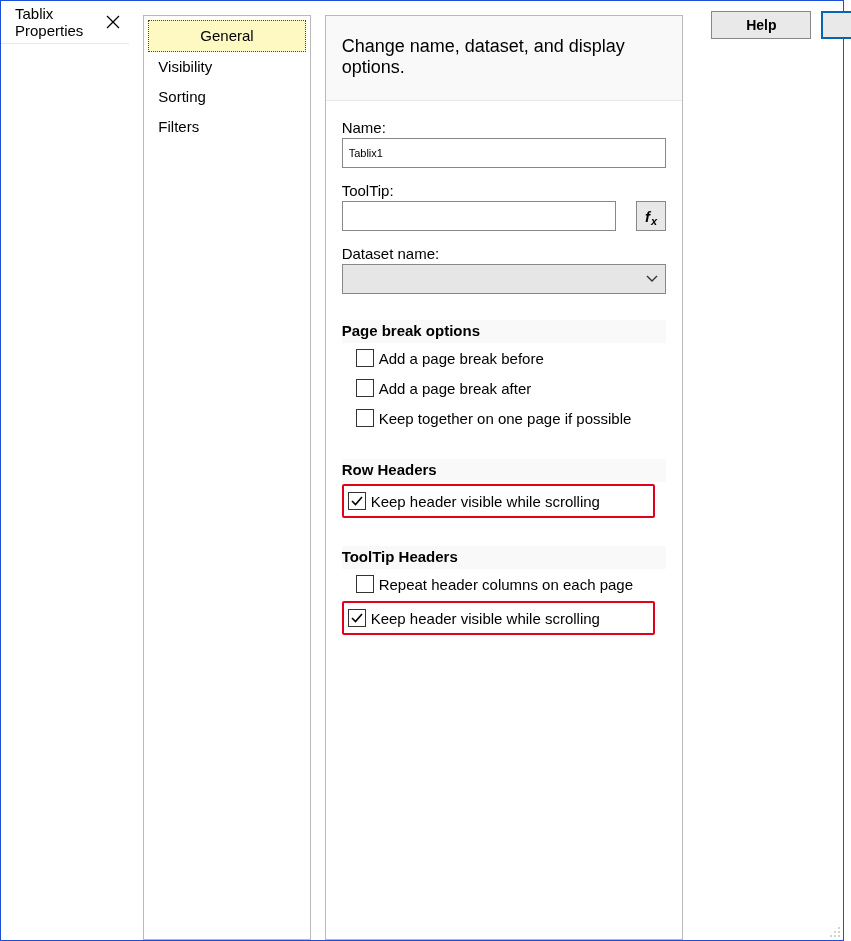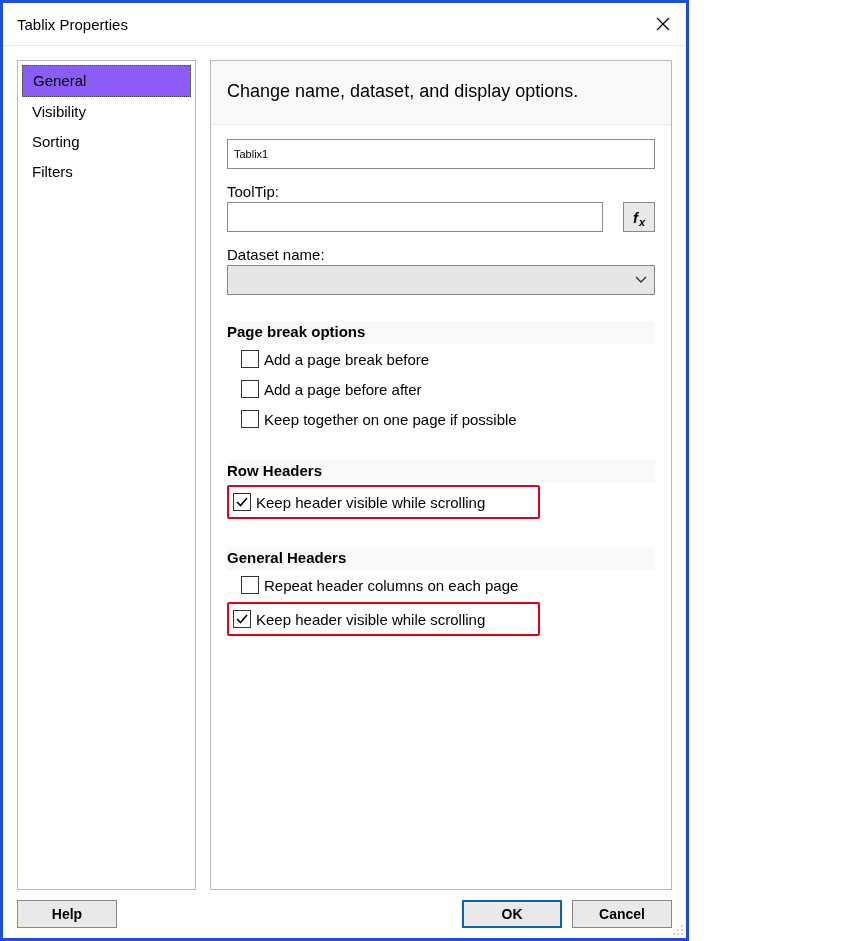--- a/index.html
+++ b/index.html
@@ -4,26 +4,26 @@
 <style>
   html, body {
     margin: 0;
     padding: 0;
     font-family: "Segoe UI", Tahoma, sans-serif;
     font-size: 15px;
     color: #000;
     background: #fff;
   }
   .window {
-    width: 689px;
+    width: 844px;
     height: 941px;
     box-sizing: border-box;
     display: flex;
-    flex-direction: column;
-    border: 3px solid #1d4ed8;
+    flex-direction: row;
+    border: 1px solid #1d4ed8;
     position: relative;
   }
   .titlebar {
     height: 42px;
     display: flex;
     align-items: center;
     justify-content: space-between;
     padding: 0 0 0 14px;
     border-bottom: 1px solid #e8e8e8;
   }
@@ -52,21 +52,22 @@
     box-sizing: border-box;
     padding: 4px 4px;
   }
   .nav-item {
     padding: 6px 10px 7px 10px;
     font-size: 15px;
     cursor: default;
   }
   .nav-item.selected {
     border: 1px dotted #444;
-    background: #8b5cf6;
+    background: #fef9c3;
+    text-align: center;
   }
   .main {
     flex: 1 1 auto;
     border: 1px solid #b9b9b9;
     box-sizing: border-box;
     display: flex;
     flex-direction: column;
     min-width: 0;
   }
   .main-header {
@@ -246,20 +247,21 @@
       <div class="nav-item">Visibility</div>
       <div class="nav-item">Sorting</div>
       <div class="nav-item">Filters</div>
     </div>
 
     <div class="main">
       <div class="main-header">Change name, dataset, and display options.</div>
 
       <div class="main-body">
 
+        <div class="field-label">Name:</div>
         <input type="text" class="text-input" value="Tablix1" style="">
 
         <div style="height:10px"></div>
 
         <div class="field-label">ToolTip:</div>
         <div class="tooltip-row">
           <input type="text" class="text-input" value="" style="">
           <div class="fx-btn">
             <span>
               <span style="font-style:italic;font-weight:700;">f</span><span class="fx-sub">x</span>
@@ -283,21 +285,21 @@
         <div class="check-row">
           <span class="cb">
             
           </span>
           <span>Add a page break before</span>
         </div>
         <div class="check-row">
           <span class="cb">
             
           </span>
-          <span>Add a page before after</span>
+          <span>Add a page break after</span>
         </div>
         <div class="check-row">
           <span class="cb">
             
           </span>
           <span>Keep together on one page if possible</span>
         </div>
 
         
         <div class="section-title">Row Headers</div>
@@ -307,21 +309,21 @@
             <span class="cb checked">
               <svg viewBox="0 0 12 12">
                   <polyline points="1,6 4.5,9.5 11,2" fill="none" stroke="#000" stroke-width="1.6"></polyline>
                 </svg>
             </span>
             <span>Keep header visible while scrolling</span>
           </div>
         </div>
 
         
-        <div class="section-title">General Headers</div>
+        <div class="section-title">ToolTip Headers</div>
 
         <div class="check-row">
           <span class="cb">
             
           </span>
           <span>Repeat header columns on each page</span>
         </div>
         <div class="highlight" style="width:303px">
           <div class="check-row">
             <span class="cb checked">

